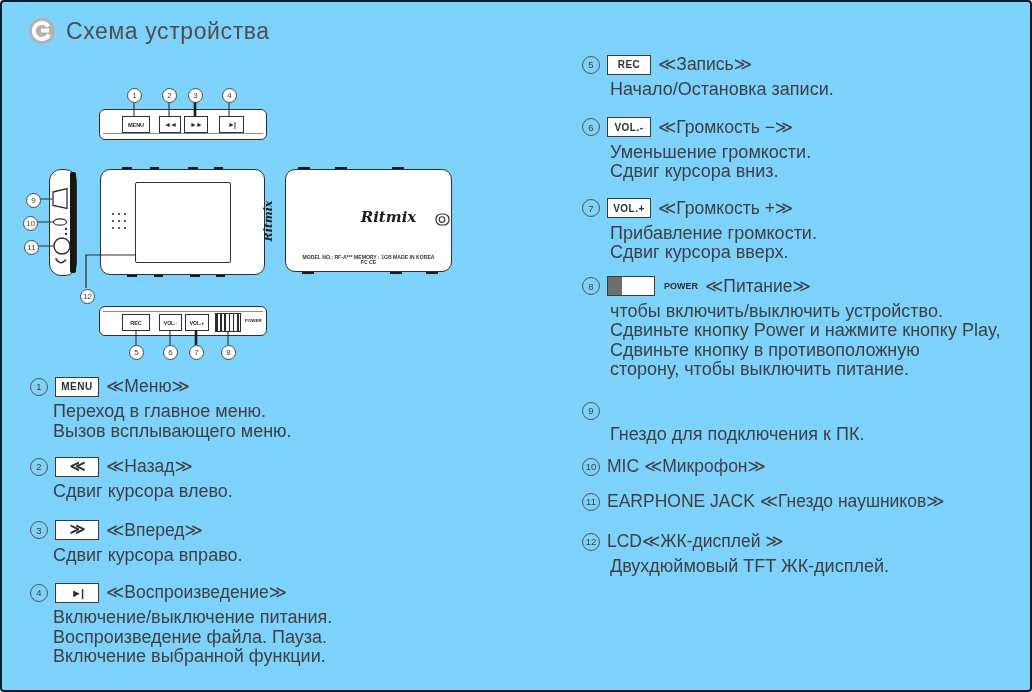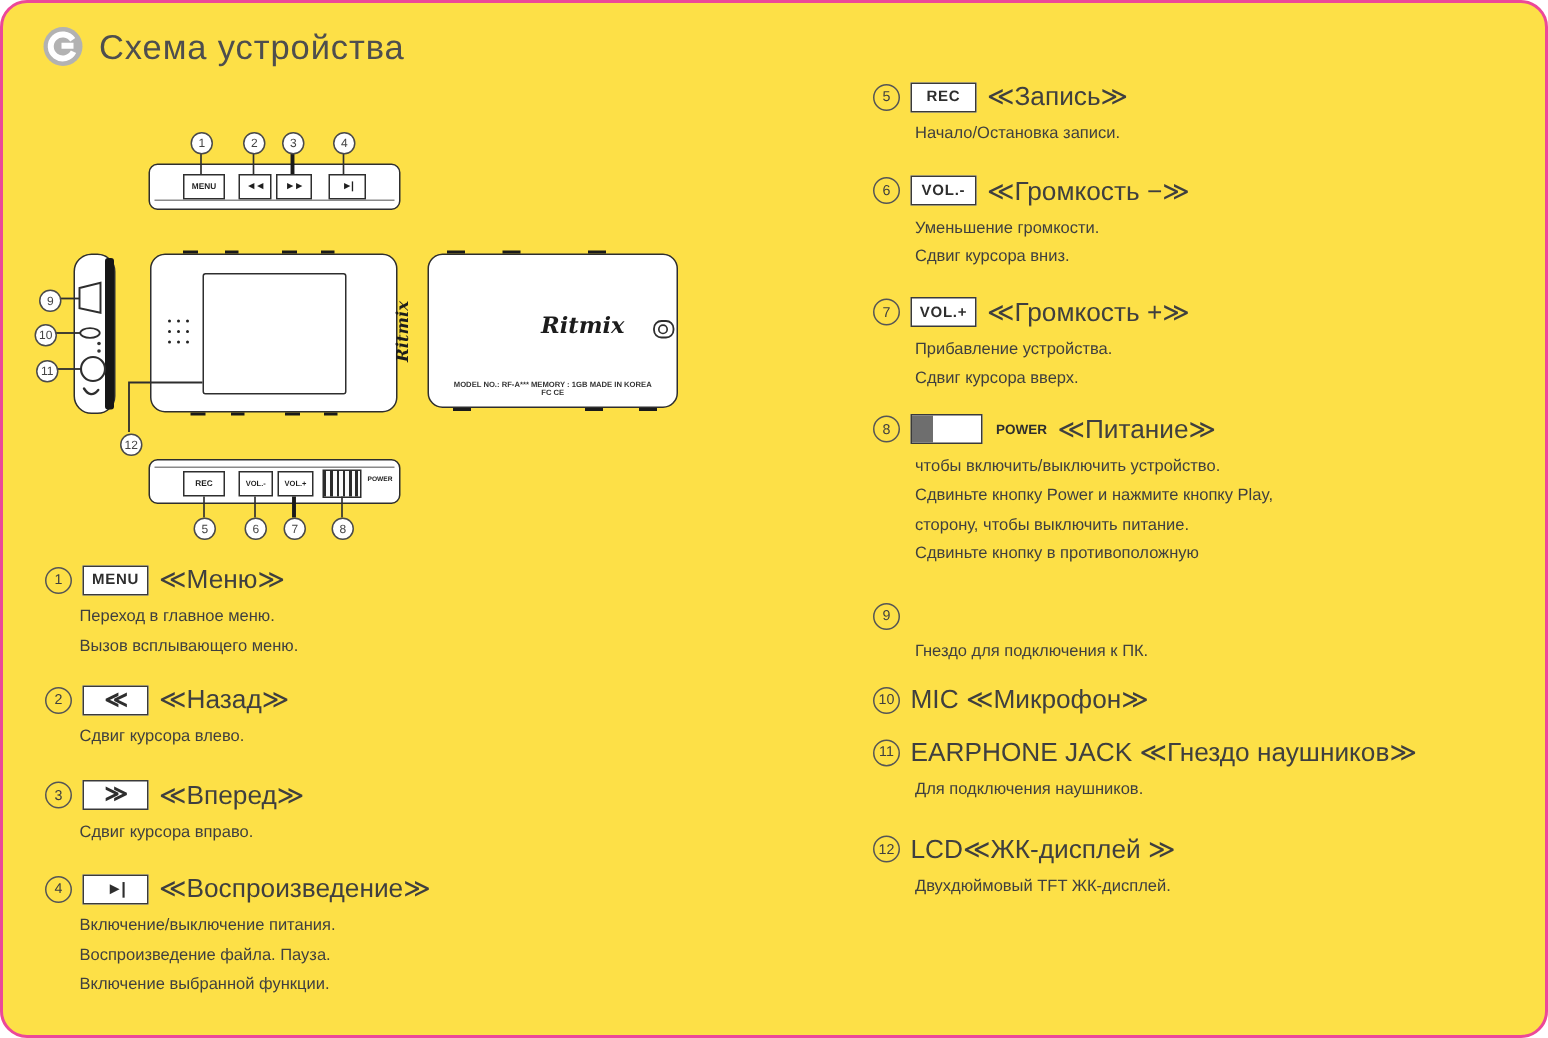--- a/index.html
+++ b/index.html
@@ -1,18 +1,18 @@
 <!DOCTYPE html>
 <html><head>
 <meta charset="utf-8">
 <style>
   html,body { margin:0; padding:0; background:#ffffff; }
   #page {
     position:relative; width:1032px; height:692px; box-sizing:border-box;
-    background:#fde047; border:2px solid #ec4899; border-radius:18px; overflow:hidden;
+    background:#7dd3fc; border:2px solid #0f172a; border-radius:4px; overflow:hidden;
     font-family:"Liberation Sans", sans-serif; color:#3f3f3f;
   }
   
   .hdr { position:absolute; left:26px; top:15px; display:flex; align-items:center; gap:10px; }
   .hdr-title { font-size:23px; color:#4e4e4e; letter-spacing:0.6px; }
 
   
   .devbox { position:absolute; border:1.5px solid #2e2e2e; border-radius:6px; background:#fff; box-sizing:border-box; }
   .innerline { position:absolute; background:#8a8a8a; height:1px; }
   .btn { position:absolute; border:1.2px solid #2e2e2e; background:#fff; color:#1e1e1e;
@@ -31,21 +31,21 @@
   .item { }
   .ihead { display:flex; align-items:center; gap:7px; margin-bottom:5px; }
   .inum { width:16px; height:16px; border:1px solid #555; border-radius:50%; flex:none;
           font-size:9.5px; color:#3f3f3f; display:flex; align-items:center; justify-content:center; }
   .ibadge { min-width:44px; height:20px; border:1.5px solid #3a3a3a; box-sizing:border-box; padding:0 3px;
             display:flex; align-items:center; justify-content:center; font-size:10px; font-weight:bold;
             letter-spacing:0.5px; color:#2e2e2e; background:#fff; }
   .ibadge.g { font-size:15px; letter-spacing:-1px; padding-bottom:2px; }
   .ibadge.p { font-size:11px; letter-spacing:-1px; }
   .ititle { font-size:17.5px; white-space:nowrap; }
-  .idesc { font-size:11px; line-height:19.5px; white-space:nowrap; }
+  .idesc { font-size:18px; line-height:19.5px; white-space:nowrap; }
   #col-left .idesc { margin-left:23px; }
   #col-right .idesc { margin-left:28px; }
   .slider { width:46px; height:18px; border:1.5px solid #3a3a3a; position:relative; background:#fff; flex:none; }
   .slider .knob { position:absolute; left:0; top:0; width:14px; height:100%; background:#6e6e6e; }
   .pwr { font-size:9px; font-weight:bold; color:#2e2e2e; margin-left:2px; }
 </style>
 </head>
 <body>
 
 <div id="page">
@@ -210,55 +210,54 @@
       </div>
       <div class="idesc">Уменьшение громкости.</div>
       <div class="idesc">Сдвиг курсора вниз.</div>
     </div>
     <div class="item" style="margin-bottom:13px;">
       <div class="ihead">
         <span class="inum">7</span>
         <span class="ibadge">VOL.+</span>
         <span class="ititle">≪Громкость +≫</span>
       </div>
-      <div class="idesc">Прибавление устройства.</div>
+      <div class="idesc">Прибавление громкости.</div>
       <div class="idesc">Сдвиг курсора вверх.</div>
     </div>
     <div class="item" style="margin-bottom:22px;">
       <div class="ihead">
         <span class="inum">8</span>
         <span class="slider">
             <span class="knob"></span>
           </span>
         <span class="pwr">POWER</span>
         <span class="ititle">≪Питание≫</span>
       </div>
       <div class="idesc">чтобы включить/выключить устройство.</div>
       <div class="idesc">Сдвиньте кнопку Power и нажмите кнопку Play,</div>
+      <div class="idesc">Сдвиньте кнопку в противоположную</div>
       <div class="idesc">сторону, чтобы выключить питание.</div>
-      <div class="idesc">Сдвиньте кнопку в противоположную</div>
     </div>
     <div class="item" style="margin-bottom:12px;">
       <div class="ihead">
         <span class="inum">9</span>
       </div>
       <div class="idesc">Гнездо для подключения к ПК.</div>
     </div>
     <div class="item" style="margin-bottom:14px;">
       <div class="ihead">
         <span class="inum">10</span>
         <span class="ititle">MIC ≪Микрофон≫</span>
       </div>
     </div>
     <div class="item" style="margin-bottom:19px;">
       <div class="ihead">
         <span class="inum">11</span>
         <span class="ititle">EARPHONE JACK ≪Гнездо наушников≫</span>
       </div>
-      <div class="idesc">Для подключения наушников.</div>
     </div>
     <div class="item">
       <div class="ihead">
         <span class="inum">12</span>
         <span class="ititle">LCD≪ЖК-дисплей ≫</span>
       </div>
       <div class="idesc">Двухдюймовый TFT ЖК-дисплей.</div>
     </div>
   </div>
 

